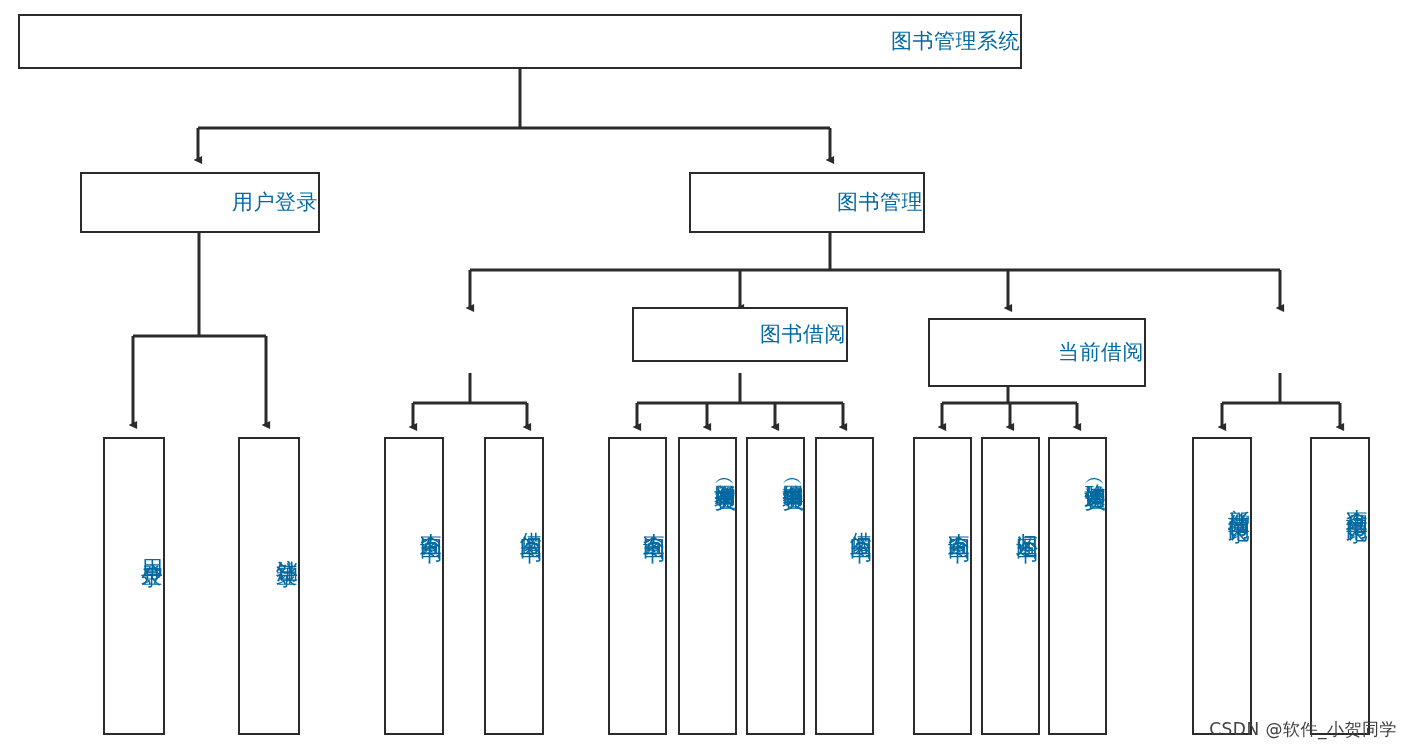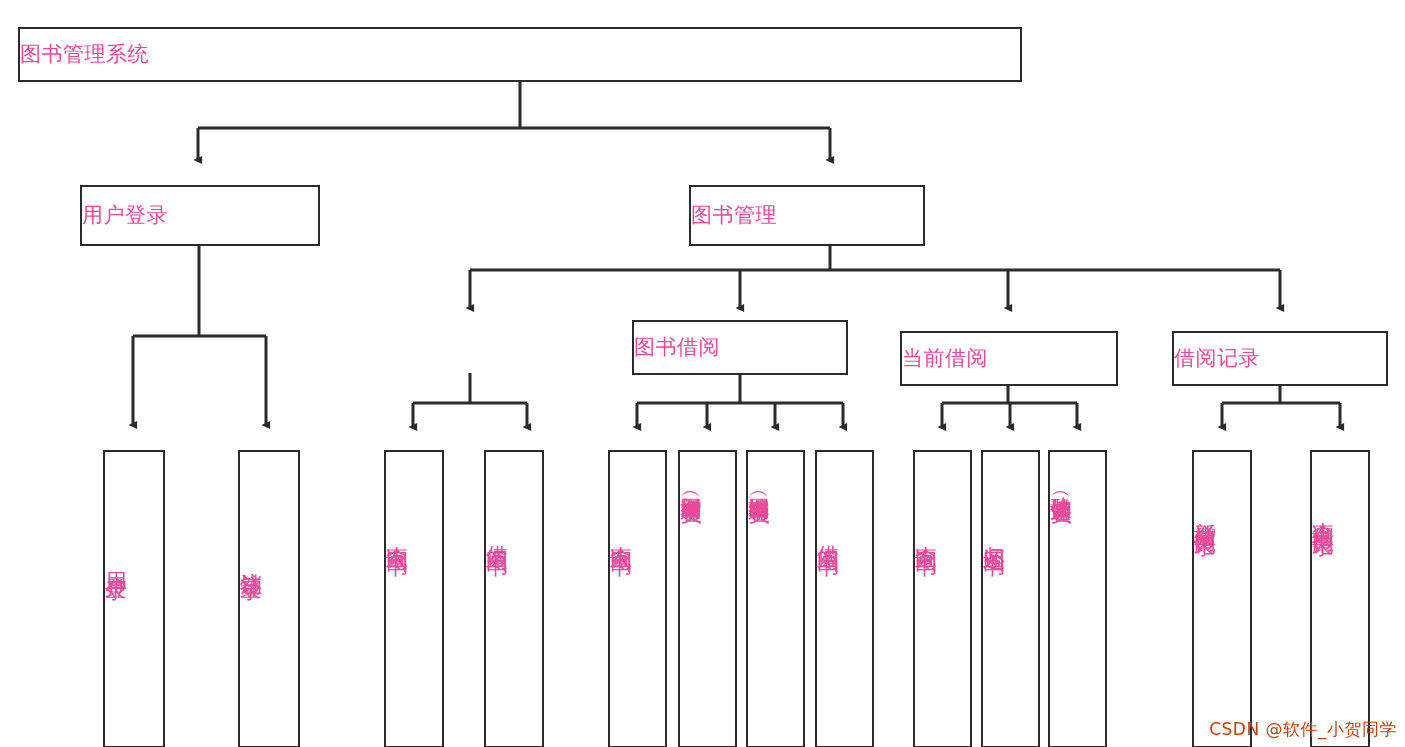--- a/index.html
+++ b/index.html
@@ -26,23 +26,22 @@
     height: 747px;
     pointer-events: none;
   }
   .node {
     position: absolute;
     box-sizing: border-box;
     background: #ffffff;
     border: 2px solid #2b2b2b;
     display: flex;
     align-items: center;
-    justify-content: flex-start;
-    color: #ec4899;
-    margin-top: 13px;
+    justify-content: flex-end;
+    color: #0369a1;
   }
   .node .label {
     display: block;
     text-align: center;
     line-height: 1.25;
     white-space: nowrap;
   }
   
   .node.horiz .label {
     font-size: 21px;
@@ -75,21 +74,21 @@
     padding-top: 22px;
   }
   .node.vert.mid6 .label {
     padding-top: 70px;
   }
   #watermark {
     position: absolute;
     right: 8px;
     bottom: 6px;
     font-size: 17px;
-    color: #c2410c;
+    color: #404040;
     letter-spacing: 0.5px;
     white-space: nowrap;
     user-select: none;
   }
 </style>
 </head>
 <body>
 
 <div id="diagram-root">
 
@@ -153,27 +152,24 @@
 
   <div class="node horiz" style="left:689px; top:172px; width:236px; height:61px;">
     <span class="label">图书管理</span>
   </div>
 
 
   <div class="node horiz" style="left:632px; top:307px; width:216px; height:55px;">
     <span class="label">图书借阅</span>
   </div>
 
-  <div class="node horiz" style="left:900px; top:318px; width:218px; height:55px;">
+  <div class="node horiz" style="left:928px; top:318px; width:218px; height:69px;">
     <span class="label">当前借阅</span>
   </div>
 
-  <div class="node horiz" style="left:1172px; top:318px; width:216px; height:55px;">
-    <span class="label">借阅记录</span>
-  </div>
 
   <div class="node vert mid3" style="left:103px; top:437px; width:62px; height:298px;">
     <span class="label">用户登录</span>
   </div>
 
   <div class="node vert mid3" style="left:238px; top:437px; width:62px; height:298px;">
     <span class="label">注销登录</span>
   </div>
 
   <div class="node vert mid6" style="left:384px; top:437px; width:60px; height:298px;">

